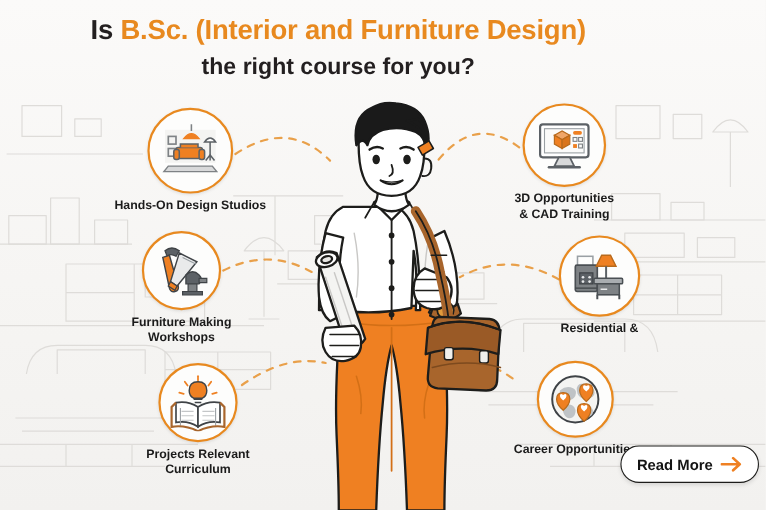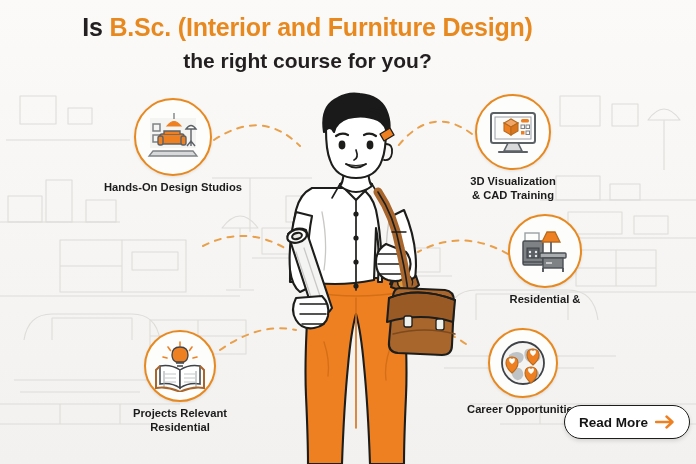--- a/index.html
+++ b/index.html
@@ -247,20 +247,42 @@
         <path d="M41 20 q5 -7 10 0 z" fill="#ffffff" stroke="#5c6166" stroke-width="1.4"></path>
         <path d="M46 20 v12" stroke="#5c6166" stroke-width="1.4"></path>
         <path d="M42 37 l4 -5 l4 5 M46 32 v5" stroke="#5c6166" stroke-width="1.4" fill="none"></path>
 
         <path d="M8 42 h40 l4 5 H4 z" fill="#d8d9da" stroke="#7e8285" stroke-width="1.3"></path>
       </svg>
     </div>
     <div class="node-label">Hands-On Design Studios</div>
   </div>
 
+  <div class="node" style="left:95px;top:210px;width:140px;">
+    <div class="circle" style="width:72px;height:72px;margin:0 auto;">
+      <svg width="52" height="52" viewBox="0 0 52 52" xmlns="http://www.w3.org/2000/svg">
+
+        <path d="M11 8 q6 -5 13 0 l-3 5 q-5 -3 -8 0 z" fill="#5c6166" stroke="#3f4347" stroke-width="1.2"></path>
+        <path d="M15 12 l8 28 q1 4 -3 5 q-4 1 -5 -3 l-6 -28 z" fill="#ef8022" stroke="#3f4347" stroke-width="1.3"></path>
+
+        <path d="M24 10 l16 8 l-18 22 l-6 -4 z" fill="#e9eaeb" stroke="#3f4347" stroke-width="1.3"></path>
+        <path d="M22 40 l-6 -4 l-2 4 l6 4 z" fill="#ef8022" stroke="#3f4347" stroke-width="1.2"></path>
+        <path d="M27 14 l12 6" stroke="#9aa0a4" stroke-width="1"></path>
+
+        <path d="M30 30 q6 -6 12 0 q4 4 0 8 h-12 z" fill="#5c6166" stroke="#3f4347" stroke-width="1.2"></path>
+        <path d="M42 33 h7 v4 h-7 z" fill="#7e8285" stroke="#3f4347" stroke-width="1.1"></path>
+        <path d="M32 38 h8 v7 h-8 z" fill="#7e8285" stroke="#3f4347" stroke-width="1.1"></path>
+        <path d="M27 45 h18 v3 h-18 z" fill="#5c6166" stroke="#3f4347" stroke-width="1.1"></path>
+      </svg>
+    </div>
+    <div class="node-label">
+      <div>Furniture Making</div>
+      <div>Workshops</div>
+    </div>
+  </div>
 
   <div class="node" style="left:110px;top:330px;width:140px;">
     <div class="circle" style="width:72px;height:72px;margin:0 auto;">
       <svg width="52" height="52" viewBox="0 0 52 52" xmlns="http://www.w3.org/2000/svg">
 
         <g stroke="#ef8022" stroke-width="1.6" stroke-linecap="round">
           <path d="M26 2 v4"></path>
             <path d="M14 7 l2.5 3.5"></path>
             <path d="M38 7 l-2.5 3.5"></path>
           <path d="M9 17 l4 1"></path>
@@ -273,21 +295,21 @@
         <path d="M26 30 q-9 -6 -20 -4 v18 q11 -2 20 4 z" fill="#ffffff" stroke="#3f4347" stroke-width="1.5"></path>
         <path d="M26 30 q9 -6 20 -4 v18 q-11 -2 -20 4 z" fill="#ffffff" stroke="#3f4347" stroke-width="1.5"></path>
         <path d="M10 31 v16 M42 31 v16" stroke="#9aa0a4" stroke-width="1"></path>
         <path d="M11 34 h11 M11 38 h11 M11 42 h11 M30 34 h11 M30 38 h11 M30 42 h11" stroke="#c4c6c8" stroke-width="1"></path>
 
         <path d="M6 26 l-4 4 v18 q12 -2 24 4 q12 -6 24 -4 v-18 l-4 -4" fill="none" stroke="#a8652c" stroke-width="2"></path>
       </svg>
     </div>
     <div class="node-label">
       <div>Projects Relevant</div>
-      <div>Residential</div>
+      <div>Curriculum</div>
     </div>
   </div>
 
   <div class="node" style="left:443px;top:94px;width:140px;">
     <div class="circle" style="width:76px;height:76px;margin:0 auto;">
       <svg width="54" height="54" viewBox="0 0 54 54" xmlns="http://www.w3.org/2000/svg">
         <rect x="5" y="8" width="44" height="30" rx="2.5" fill="#ffffff" stroke="#5c6166" stroke-width="2"></rect>
         <rect x="9" y="12" width="36" height="22" fill="#fbfbfa" stroke="#9aa0a4" stroke-width="1"></rect>
 
         <path d="M18 18 l7 -4 l7 4 l-7 4 z" fill="#f0a668" stroke="#b86a1c" stroke-width="1.1"></path>
@@ -298,21 +320,21 @@
         <rect x="35" y="20" width="3.5" height="3.5" fill="none" stroke="#7e8285" stroke-width="1"></rect>
         <rect x="40" y="20" width="3.5" height="3.5" fill="none" stroke="#7e8285" stroke-width="1"></rect>
         <rect x="35" y="26" width="3.5" height="3.5" fill="#ef8022"></rect>
         <rect x="40" y="26" width="3.5" height="3.5" fill="none" stroke="#7e8285" stroke-width="1"></rect>
 
         <path d="M22 38 l-4 8 h18 l-4 -8 z" fill="#d8d9da" stroke="#5c6166" stroke-width="1.6"></path>
         <path d="M13 47 h28" stroke="#5c6166" stroke-width="2.2" stroke-linecap="round"></path>
       </svg>
     </div>
     <div class="node-label">
-      <div>3D Visualization</div>
+      <div>3D Opportunities</div>
       <div>&amp; CAD Training</div>
     </div>
   </div>
 
   <div class="node" style="left:459px;top:214px;width:172px;">
     <div class="circle" style="width:74px;height:74px;margin:0 auto;">
       <svg width="54" height="54" viewBox="0 0 54 54" xmlns="http://www.w3.org/2000/svg">
 
         <rect x="7" y="9" width="14" height="12" fill="none" stroke="#9aa0a4" stroke-width="1.4"></rect>
 

